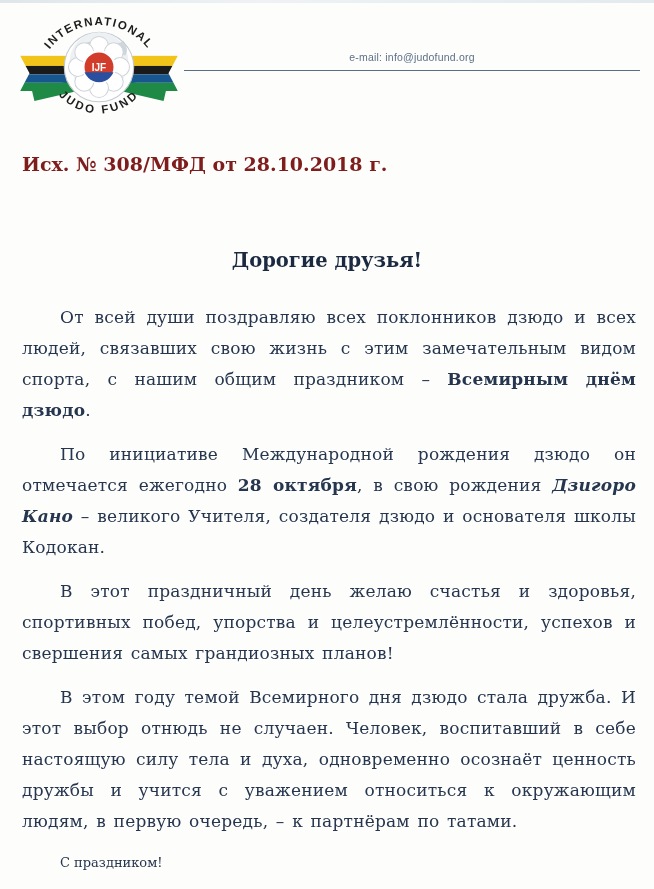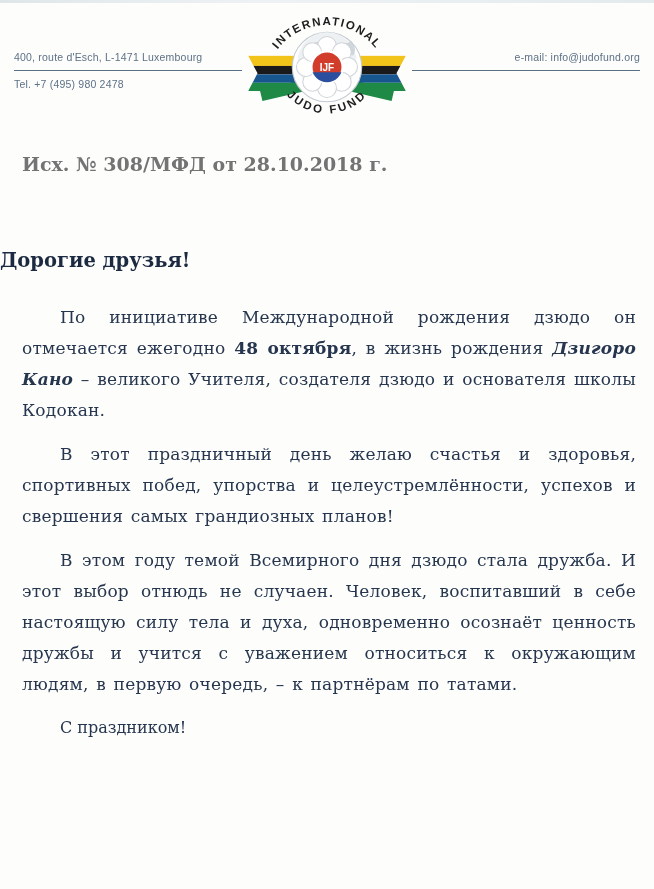--- a/index.html
+++ b/index.html
@@ -10,49 +10,45 @@
     overflow:hidden;
     font-family:"DejaVu Serif", serif;
     color:#26364e;
     box-sizing:border-box;
   }
   .scan-top-edge{height:3px;background:linear-gradient(90deg,#dfe6ea,#eef2f4 40%,#e3eaee);}
   
   .letterhead{display:flex;align-items:flex-start;padding:4px 14px 0 14px;height:122px;box-sizing:border-box;}
   .lh-col{flex:1;font-family:"Liberation Sans", sans-serif;font-size:10.5px;color:#5d7186;letter-spacing:.2px;margin-top:44px;}
   .lh-left{text-align:left;}
-  .lh-right{text-align:right;}
+  .lh-right{text-align:center;}
   .lh-top{padding-bottom:7px;border-bottom:1.6px solid #5a6e84;}
   .lh-bottom{padding-top:7px;}
   .logo-wrap{width:170px;flex:0 0 170px;display:flex;justify-content:center;}
   
-  .ref{margin:28px 20px 0 22px;font-size:19px;font-weight:700;color:#737373;}
-  .salutation{margin:74px 0 0 0;font-size:19.5px;font-weight:700;color:#1b2a40;}
+  .ref{margin:28px 20px 0 22px;font-size:19px;font-weight:700;color:#7f1d1d;}
+  .salutation{margin:74px 0 0 0;text-align:center;font-size:19.5px;font-weight:700;color:#1b2a40;}
   .body-text{margin:30px 18px 0 22px;}
   .para{
     margin:0 0 13px 0;
     font-size:17px;line-height:31px;
     text-align:justify;text-indent:38px;
     word-spacing:2px;letter-spacing:.2px;
   }
   .seg-bold{font-weight:700;}
   .seg-bolditalic{font-weight:700;font-style:italic;}
-  .closing{margin:18px 18px 0 22px;font-size:16px;text-indent:38px;}
+  .closing{margin:18px 18px 0 22px;font-size:13px;text-indent:38px;}
 </style>
 </head>
 <body>
 
 <div class="page">
   <div class="scan-top-edge"></div>
 
   <header class="letterhead">
-    <div class="lh-col lh-left">
-      <div class="lh-top">400, route d'Esch, L-1471 Luxembourg</div>
-      <div class="lh-bottom">Tel. +7 (495) 980 2478</div>
-    </div>
 
     <div class="logo-wrap">
       <svg width="158" height="120" viewBox="0 0 150 114">
         <defs>
           <path id="arcT" d="M 16 76 A 59 59 0 0 1 134 76"></path>
           <path id="arcB" d="M 24 50 A 51 51 0 0 0 126 50"></path>
           <clipPath id="ijfclip">
               <circle cx="75" cy="57" r="14.5"></circle>
             </clipPath>
           <clipPath id="ribclip">
@@ -100,20 +96,21 @@
     <div class="lh-col lh-right">
       <div class="lh-top">e-mail: info@judofund.org</div>
     </div>
   </header>
 
   <div class="ref">Исх. № 308/МФД от 28.10.2018 г.</div>
 
   <h1 class="salutation">Дорогие друзья!</h1>
 
   <div class="body-text">
-      <p class="para"><span class="seg-normal">По инициативе Международной рождения дзюдо он отмечается ежегодно </span><span class="seg-bold">48 октября</span><span class="seg-normal">, в жизнь рождения </span><span class="seg-bolditalic">Дзигоро Кано</span><span class="seg-normal"> – великого Учителя, создателя дзюдо и основателя школы Кодокан.</span></p>
+      <p class="para"><span class="seg-normal">От всей души поздравляю всех поклонников дзюдо и всех людей, связавших свою жизнь с этим замечательным видом спорта, с нашим общим праздником – </span><span class="seg-bold">Всемирным днём дзюдо</span><span class="seg-normal">.</span></p>
+      <p class="para"><span class="seg-normal">По инициативе Международной рождения дзюдо он отмечается ежегодно </span><span class="seg-bold">28 октября</span><span class="seg-normal">, в свою рождения </span><span class="seg-bolditalic">Дзигоро Кано</span><span class="seg-normal"> – великого Учителя, создателя дзюдо и основателя школы Кодокан.</span></p>
       <p class="para"><span class="seg-normal">В этот праздничный день желаю счастья и здоровья, спортивных побед, упорства и целеустремлённости, успехов и свершения самых грандиозных планов!</span></p>
       <p class="para"><span class="seg-normal">В этом году темой Всемирного дня дзюдо стала дружба. И этот выбор отнюдь не случаен. Человек, воспитавший в себе настоящую силу тела и духа, одновременно осознаёт ценность дружбы и учится с уважением относиться к окружающим людям, в первую очередь, – к партнёрам по татами.</span></p>
     </div>
 
   <div class="closing">С праздником!</div>
 
 </div>
 
 </body></html>

